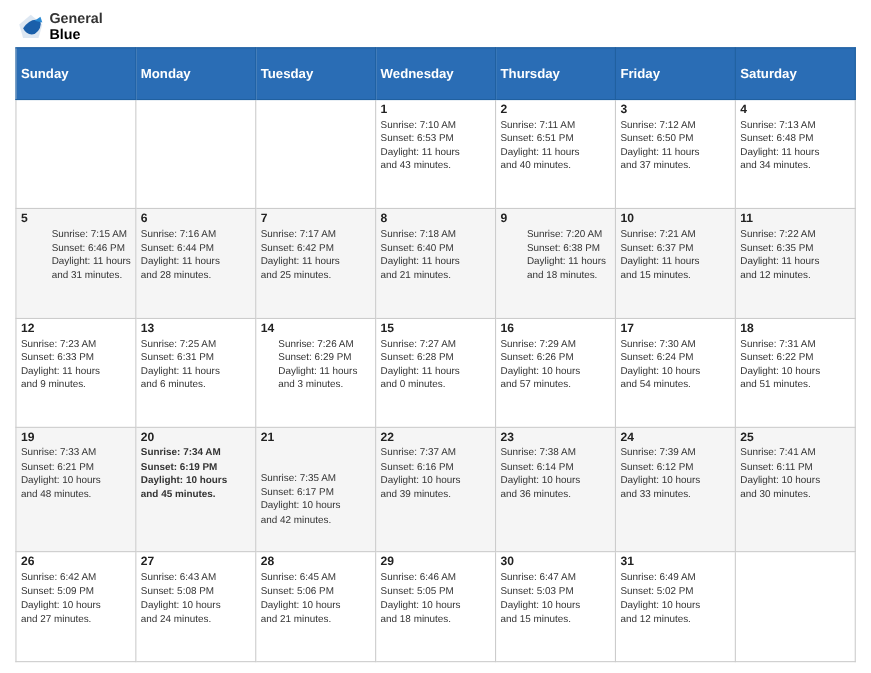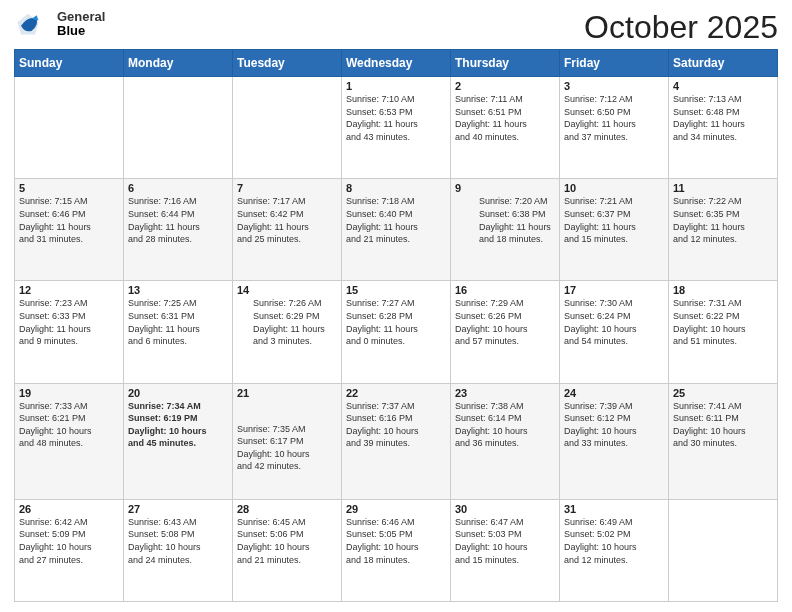--- a/index.html
+++ b/index.html
@@ -20,21 +20,21 @@
     }
     .header {
       display: flex;
       align-items: flex-start;
       justify-content: space-between;
       margin-bottom: 4px;
     }
     .logo {
       display: flex;
       align-items: center;
-      gap: 12px;
+      gap: 0;
     }
     .logo-text {
       display: flex;
       flex-direction: column;
       font-size: 13px;
       font-weight: bold;
       line-height: 1.1;
     }
     .logo-general { color: #333; }
     .logo-blue { color: #000000; }
@@ -59,21 +59,21 @@
     .calendar {
       width: 100%;
       border-collapse: collapse;
       flex: 1;
     }
     .calendar th {
       background: #2a6db5;
       color: #fff;
       font-size: 12px;
       font-weight: bold;
-      padding: 6px 4px;
+      padding: 16px 4px;
       text-align: left;
       border: 1px solid #2060a0;
     }
     .calendar td {
       border: 1px solid #ccc;
       vertical-align: top;
       padding: 3px 4px;
       width: calc(100% / 7);
       background: #fff;
       font-size: 9.5px;
@@ -109,21 +109,20 @@
         <polygon points="16,4 28,14 24,28 8,28 4,14" fill="#1a5faa" opacity="0.15"></polygon>
         <path d="M8 18 Q16 6 26 10 Q28 18 20 24 Q12 26 8 18Z" fill="#1a5faa"></path>
         <path d="M20 10 L26 6 L28 12" fill="#2a8ad4"></path>
       </svg>
       <div class="logo-text">
         <span class="logo-general">General</span>
         <span class="logo-blue">Blue</span>
       </div>
     </div>
     <div class="title-block">
-      <div class="title-month">October 2025</div>
     </div>
   </div>
 
   <table class="calendar">
     <thead>
       <tr>
         <th>Sunday</th>
         <th>Monday</th>
         <th>Tuesday</th>
         <th>Wednesday</th>
@@ -162,21 +161,21 @@
             <div class="day-number">4</div>
             <div class="day-info" style="white-space: pre-line;">Sunrise: 7:13 AM
 Sunset: 6:48 PM
 Daylight: 11 hours
 and 34 minutes.</div>
           </td>
         </tr>
         <tr>
           <td>
             <div class="day-number">5</div>
-            <div class="day-info" style="white-space: pre-line;">Sunrise: 7:15 AM
+            <div class="day-info" style="white-space: pre-line; margin-left: 28px;">Sunrise: 7:15 AM
 Sunset: 6:46 PM
 Daylight: 11 hours
 and 31 minutes.</div>
           </td>
           <td>
             <div class="day-number">6</div>
             <div class="day-info" style="white-space: pre-line;">Sunrise: 7:16 AM
 Sunset: 6:44 PM
 Daylight: 11 hours
 and 28 minutes.</div>

